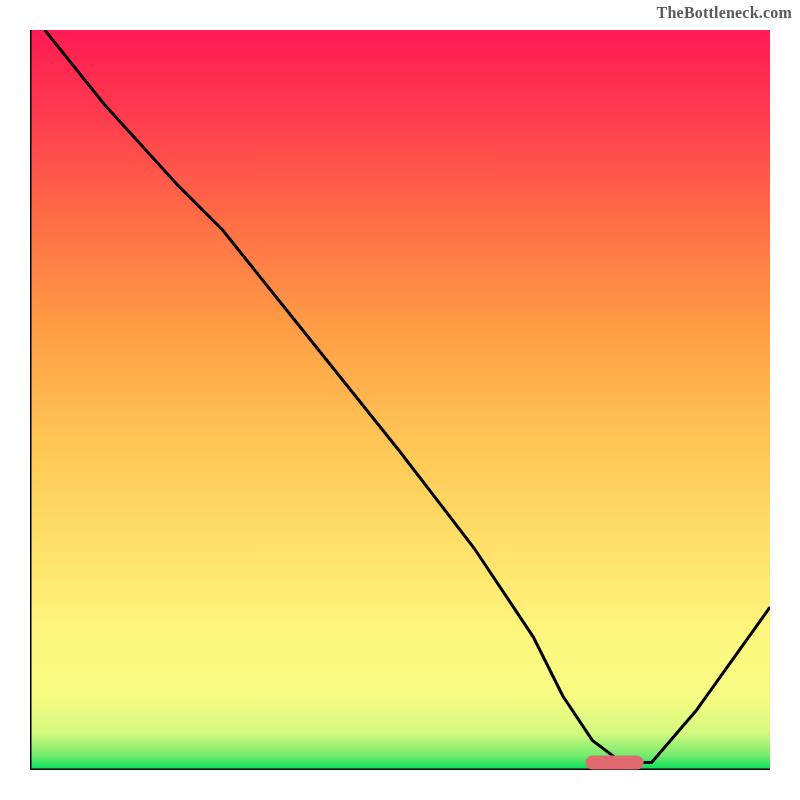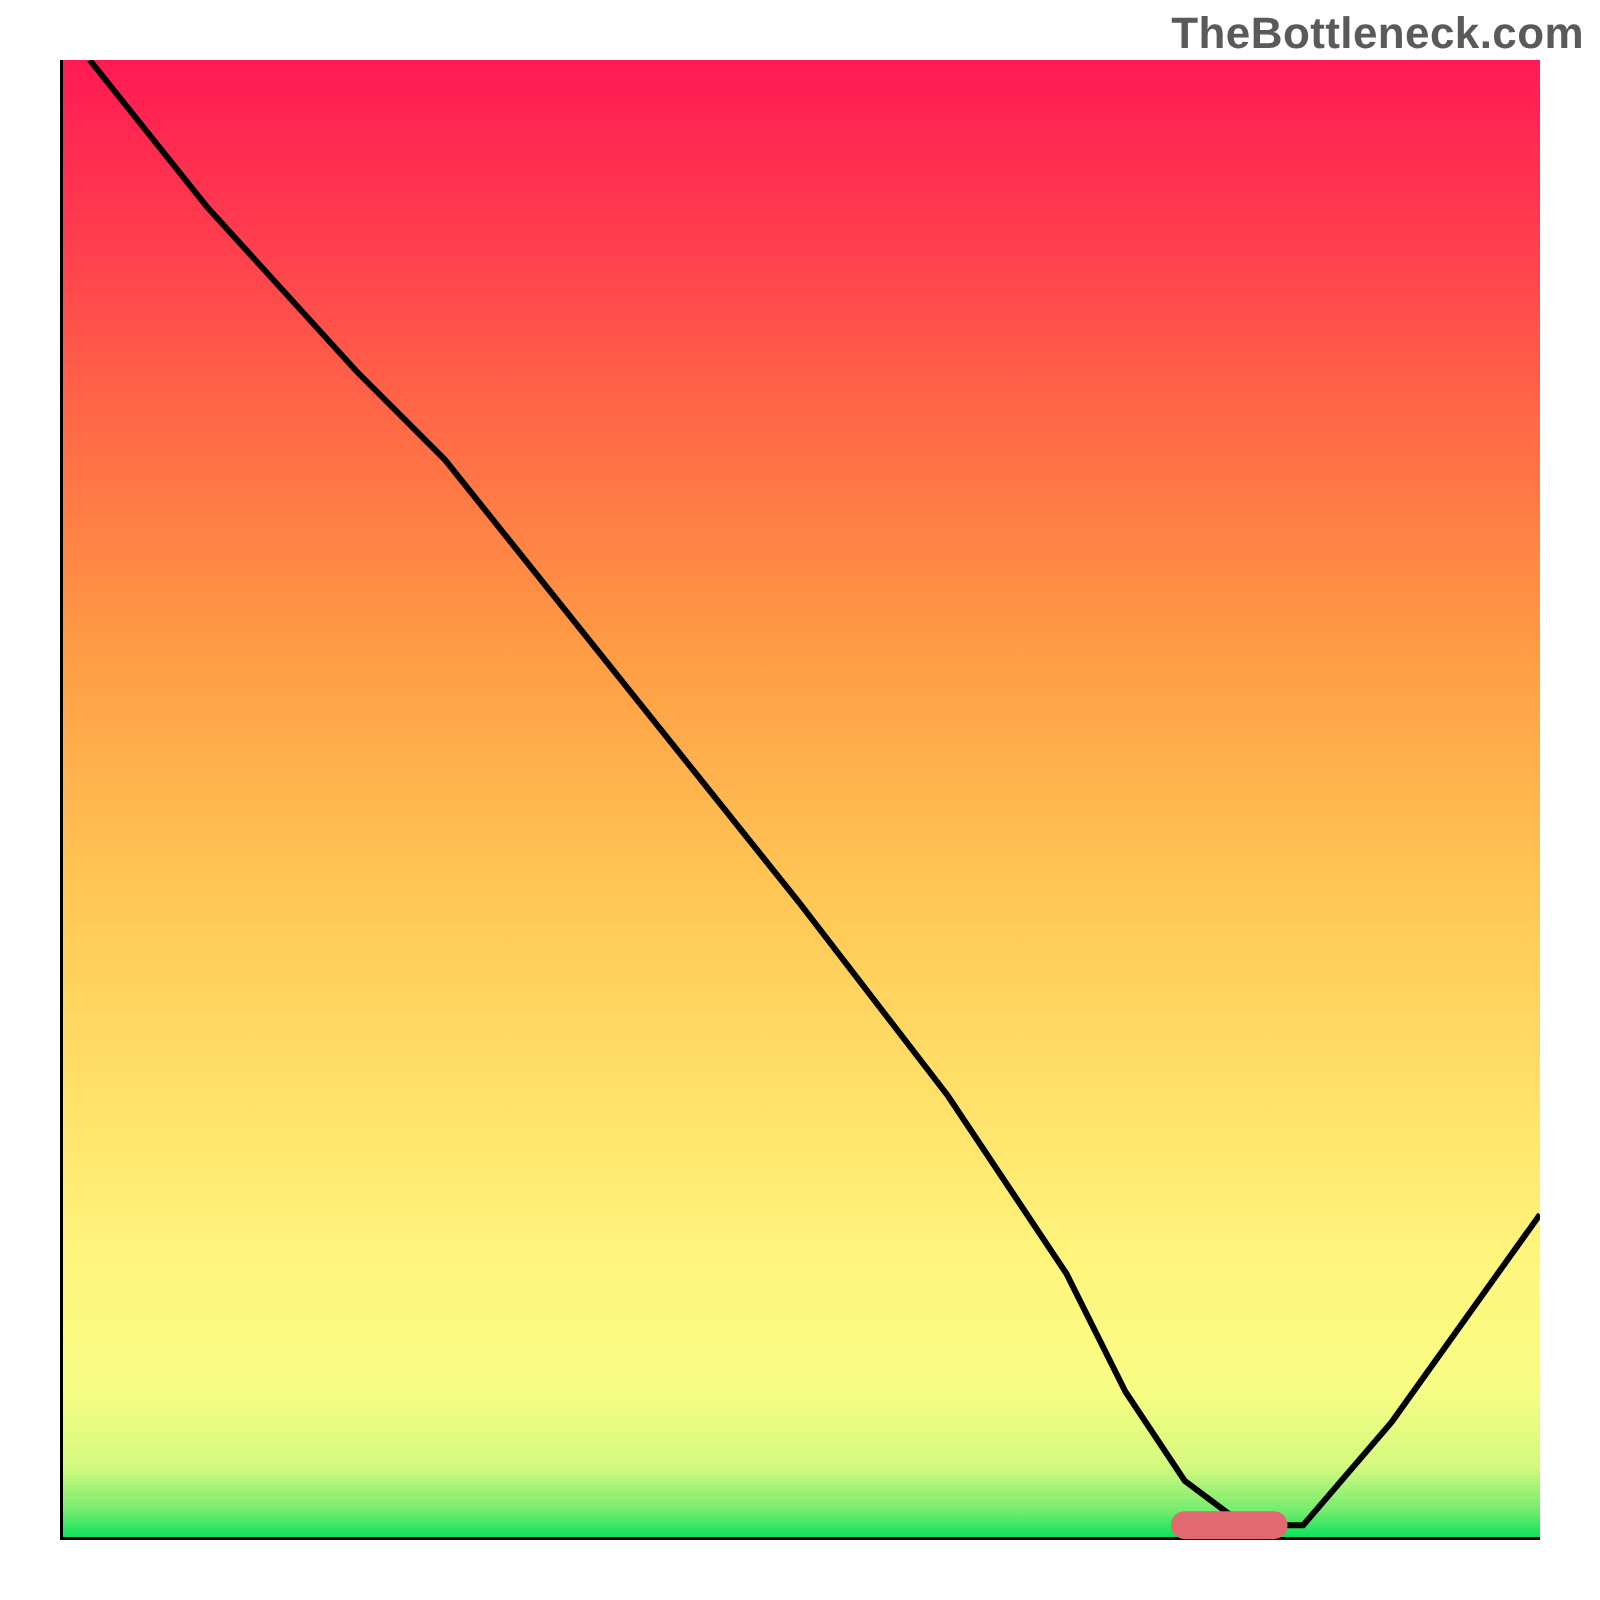--- a/index.html
+++ b/index.html
@@ -12,24 +12,25 @@
   }
   .container {
     position: relative;
     width: 800px;
     height: 800px;
   }
   .watermark {
     position: absolute;
     top: 4px;
     right: 8px;
-    font-size: 22px;
+    font-size: 16px;
     font-weight: bold;
     color: #5a5a5a;
     letter-spacing: 0.2px;
+    font-family: Liberation Serif, serif;
   }
   svg.chart {
     position: absolute;
     top: 30px;
     left: 30px;
     width: 740px;
     height: 740px;
     display: block;
   }
   .axis-line {

